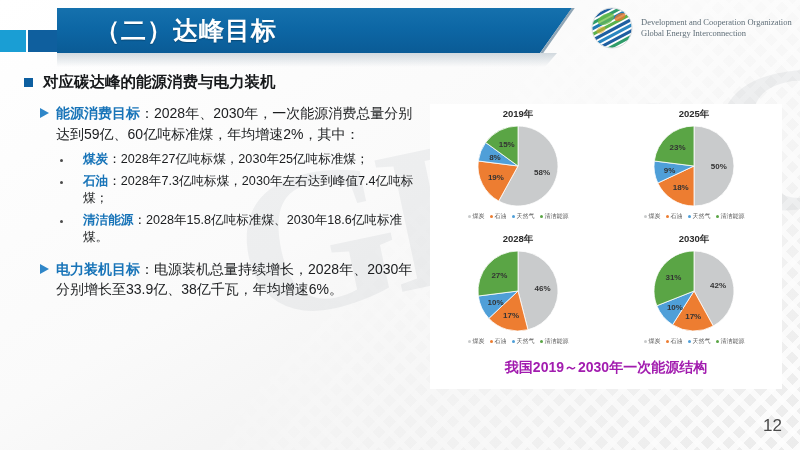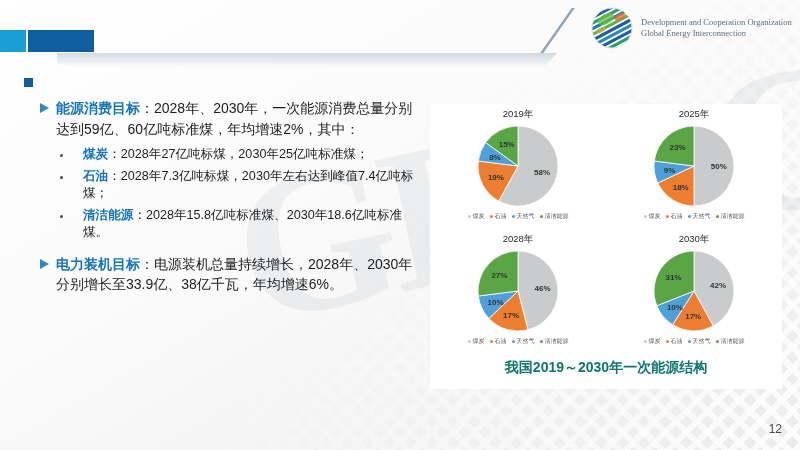--- a/index.html
+++ b/index.html
@@ -113,50 +113,53 @@
     position:absolute; left:430px; top:104px;
     width:352px; height:285px;
     background:#ffffff;
   }
   #pie-grid {
     position:absolute; left:0; top:4px;
     width:352px; height:250px;
     display:grid; grid-template-columns:1fr 1fr; grid-template-rows:1fr 1fr;
   }
   .pie-cell { display:flex; flex-direction:column; align-items:center; justify-content:flex-start; }
-  .pie-title { font-size:9.5px; font-weight:normal; color:#2c2c2c; margin-bottom:1px; }
+  .pie-title { font-size:9.5px; font-weight:bold; color:#2c2c2c; margin-bottom:1px; }
   .pie-svg { width:88px; height:88px; }
   .pie-legend { display:flex; gap:5px; margin-top:2px; align-items:center; }
   .lg-item { display:flex; gap:2px; align-items:center; }
   .lg-dot { width:3px; height:3px; border-radius:50%; flex:none; }
   .lg-txt { font-size:6px; color:#5a5a5a; white-space:nowrap; }
   .pie-lbl { font-size:8px; font-weight:bold; fill:#333333; }
 
   #chart-caption {
     position:absolute; left:0; top:255px; width:352px;
-    text-align:center; font-size:14px; font-weight:bold; color:#0f766e;
+    text-align:center; font-size:14px; font-weight:bold; color:#a21caf;
   }
 
   #page-num {
     position:absolute; right:18px; bottom:14px;
-    font-size:12px; color:#4a4a4a;
+    font-size:17px; color:#4a4a4a;
   }
 </style>
 </head>
 <body>
 
 <div id="slide">
 
   <div id="texture"></div>
   <div id="watermark">GEIDCO</div>
 
   <div id="header">
     <div class="tab-sq" id="tab-light"></div>
     <div class="tab-sq" id="tab-dark"></div>
 
+    <div id="title-band">
+      <span id="title-text">（二）达峰目标</span>
+    </div>
     <div id="header-shadow"></div>
     <div id="title-chevron"></div>
 
     <div id="logo-wrap">
       <svg id="logo-globe" viewBox="0 0 44 44">
         <defs>
           <clipPath id="gclip">
               <circle cx="22" cy="22" r="20"></circle>
             </clipPath>
         </defs>
@@ -182,20 +185,21 @@
         <div id="logo-en2">Development and Cooperation Organization</div>
         <div id="logo-en1">Global Energy Interconnection</div>
       </div>
     </div>
   </div>
 
   <div id="text-col">
 
     <div class="lvl1">
       <span class="sq-bullet"></span>
+      <span class="lvl1-txt">对应碳达峰的能源消费与电力装机</span>
     </div>
 
     <div class="lvl2">
       <span class="arrow-bullet"></span>
       <span class="lvl2-txt">
         <span class="hl">能源消费目标</span><span>：2028年、2030年，一次能源消费总量分别达到59亿、60亿吨标准煤，年均增速2%，其中：</span>
       </span>
     </div>
 
     <div class="lvl3">

